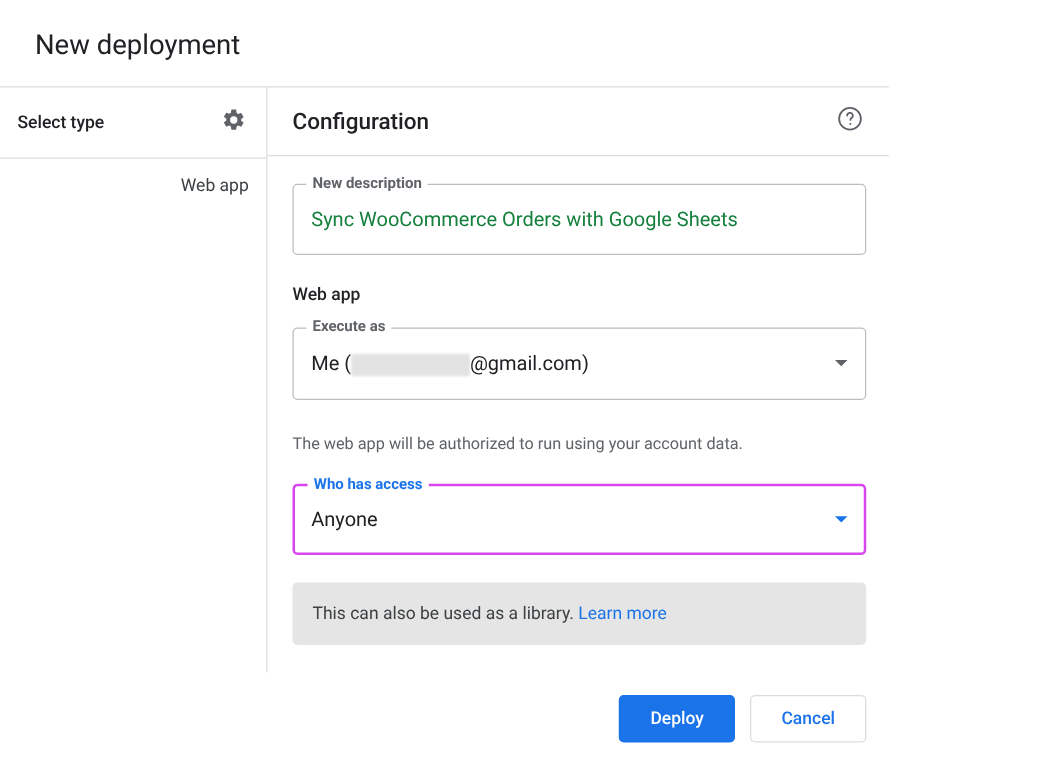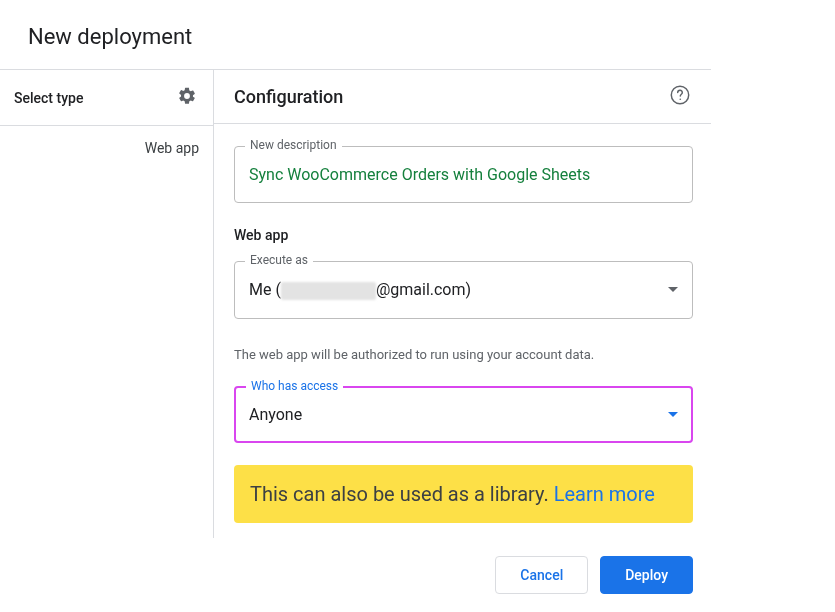--- a/index.html
+++ b/index.html
@@ -25,35 +25,35 @@
   .content-header { display: flex; align-items: center; justify-content: space-between; padding: 12px 18px 12px 20px; border-bottom: 1px solid #dadce0; }
   .content-header .title { font-size: 18px; font-weight: 500; color: #202124; }
   .help-btn { background: none; border: none; cursor: pointer; padding: 2px; border-radius: 50%; display: flex; align-items: center; justify-content: center; }
   .help-btn svg { width: 22px; height: 22px; fill: none; stroke: #5f6368; stroke-width: 1.6; }
 
   .content-body { padding: 22px 18px 0 20px; overflow-y: auto; }
 
   .section-heading { font-size: 14px; font-weight: 500; color: #202124; margin-bottom: 18px; }
 
   .outlined { position: relative; border: 1px solid #bdbdbd; border-radius: 4px; padding: 18px 14px 18px 14px; font-size: 15px; color: #202124; background: #fff; }
-  .outlined .legend { position: absolute; top: -9px; left: 10px; background: #fff; padding: 0 5px; font-size: 12px; color: #5f6368; }
+  .outlined .legend { position: absolute; top: -9px; left: 10px; background: #fff; padding: 0 5px; font-size: 12px; color: #5f6368; font-weight: bold; }
   .outlined input { border: none; outline: none; width: 100%; font-size: 16px; color: #15803d; background: transparent; }
 
   .outlined.focused { border: 2px solid #d946ef; padding: 17px 13px 17px 13px; }
   .outlined.focused .legend { color: #1a73e8; }
 
   .select-row { display: flex; align-items: center; justify-content: space-between; cursor: pointer; }
   .select-row .value { font-size: 16px; color: #202124; }
   .select-row .redact { display:inline-block; width: 95px; height: 18px; background: #e3e3e3; vertical-align: middle; border-radius: 2px; filter: blur(1px); }
   .caret { width: 0; height: 0; border-left: 5px solid transparent; border-right: 5px solid transparent; border-top: 5px solid #5f6368; }
   .caret.blue { border-top-color: #1a73e8; }
 
   .helper { font-size: 13px; color: #5f6368; margin-top: 28px; }
 
-  .info-box { background: #fde047; border-radius: 4px; padding: 17px 16px; font-size: 20px; color: #3c4043; margin-top: 22px; }
+  .info-box { background: #e5e5e5; border-radius: 4px; padding: 17px 16px; font-size: 14px; color: #3c4043; margin-top: 22px; }
   .info-box a { color: #1a73e8; text-decoration: none; cursor: pointer; }
 
   .spacer { flex: 1 1 auto; }
 
   .footer { display: flex; justify-content: flex-end; gap: 12px; padding: 18px 18px 18px 18px; }
   .btn { font-size: 14px; font-weight: 500; padding: 10px 24px; border-radius: 4px; cursor: pointer; }
   .btn.text { background: #fff; border: 1px solid #dadce0; color: #1a73e8; }
   .btn.filled { background: #1a73e8; border: 1px solid #1a73e8; color: #fff; }
 
   .gap-24 { margin-top: 24px; }
@@ -130,17 +130,17 @@
           <span>This can also be used as a library. </span><a>Learn more</a>
         </div>
 
       </div>
 
       <div class="spacer"></div>
     </div>
   </div>
 
   <div class="footer">
+    <button class="btn filled">Deploy</button>
     <button class="btn text">Cancel</button>
-    <button class="btn filled">Deploy</button>
   </div>
 
 </div>
 
 </body></html>

